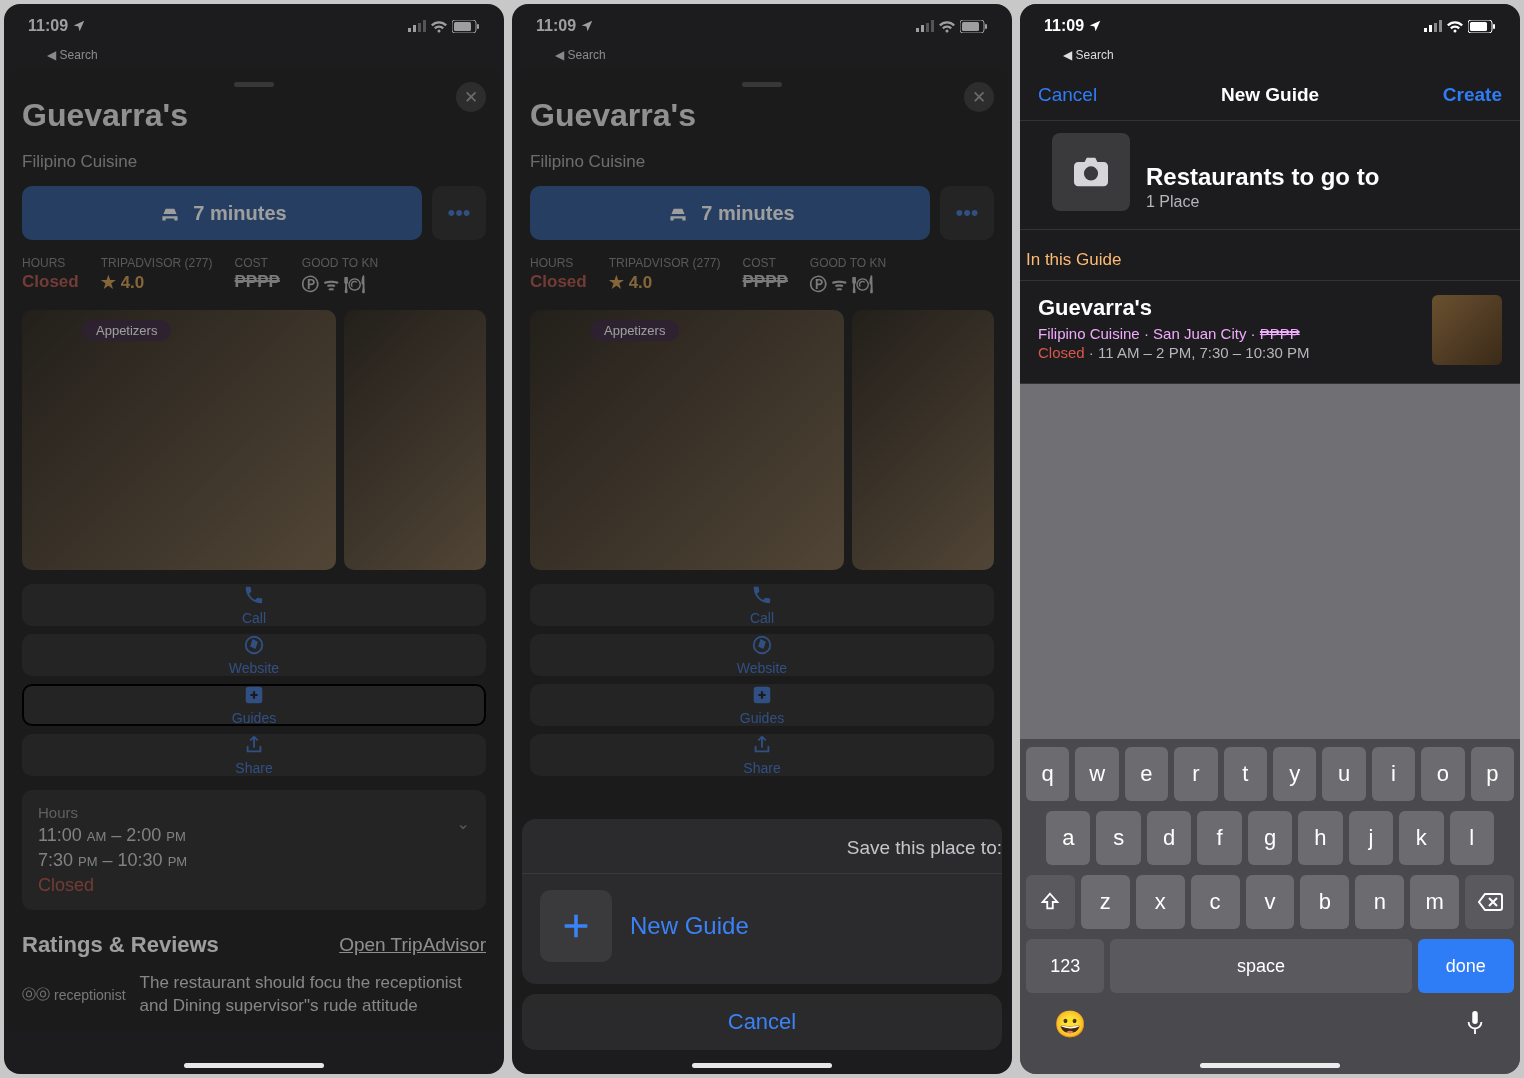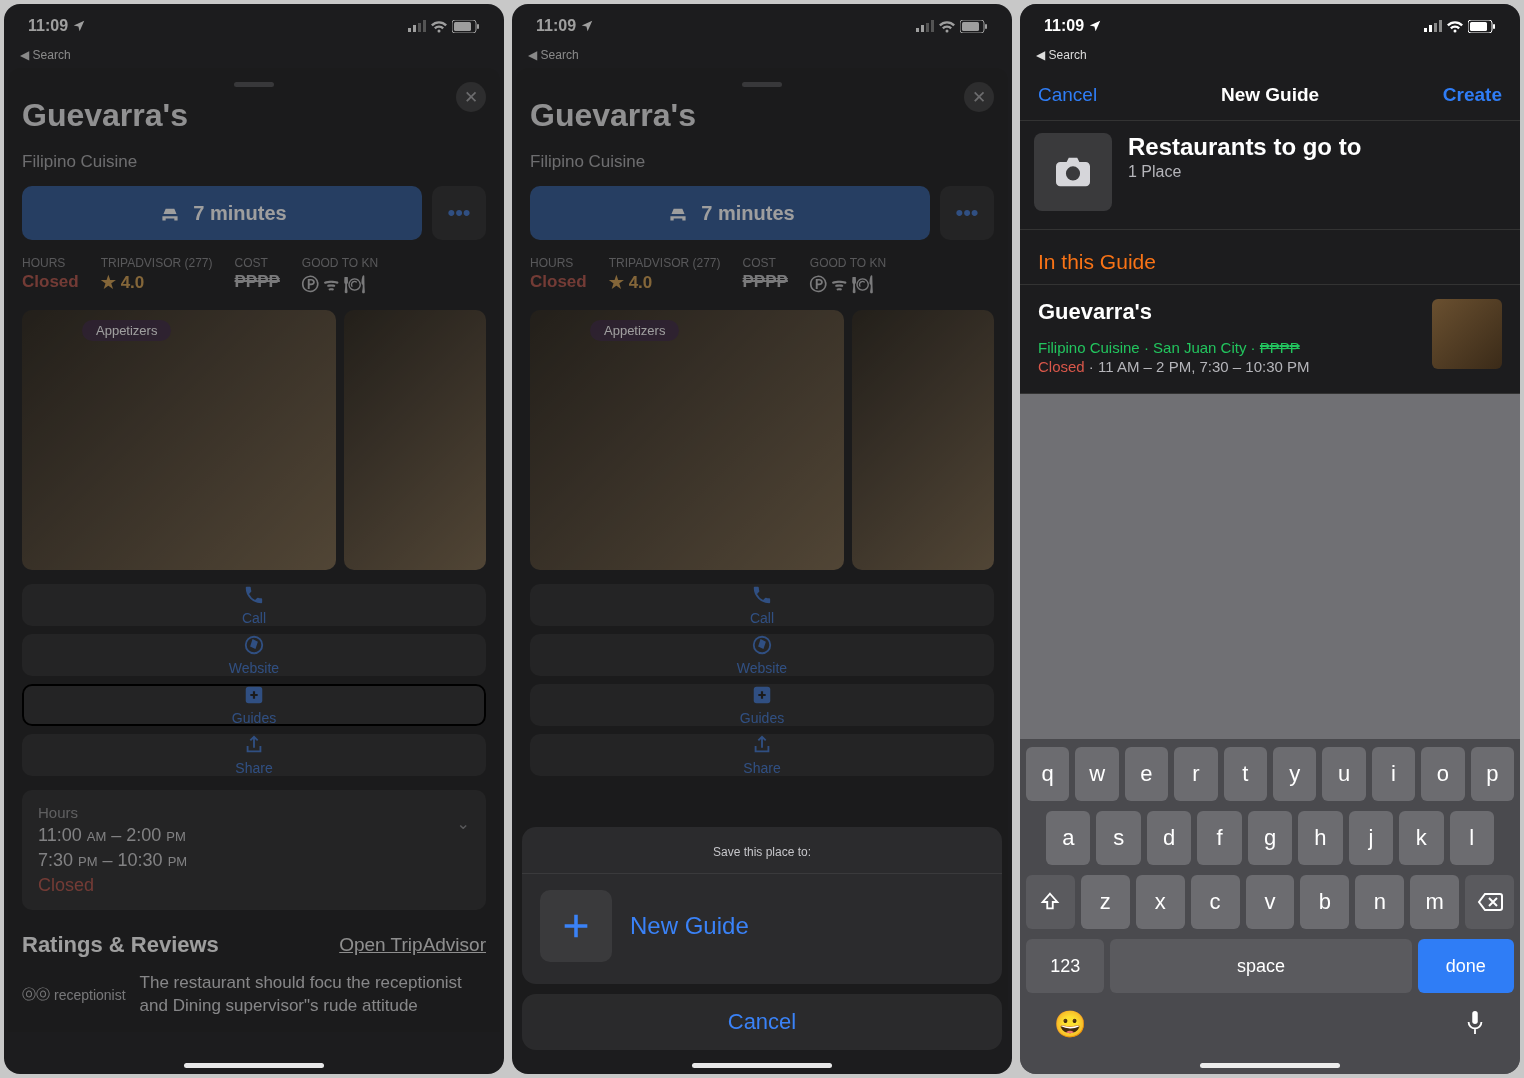--- a/index.html
+++ b/index.html
@@ -30,20 +30,21 @@
     font-size: 16px;
     font-weight: 600;
   }
   .status-left { display: flex; align-items: center; gap: 4px; }
   .status-right { display: flex; align-items: center; gap: 4px; }
   .back-search {
     font-size: 12px;
     font-weight: 400;
     color: #ddd;
     padding: 0 16px 6px 16px;
+    margin-left: 27px;
   }
   .sheet {
     background: #2c2c2e;
     border-radius: 12px 12px 0 0;
     margin: 0 4px;
     padding: 14px;
     position: relative;
   }
   .grabber {
     width: 40px; height: 5px; background: #5a5a5e;
@@ -125,21 +126,21 @@
     transform:translateX(-50%);
     width:140px; height:5px; border-radius:3px; background:#fff; opacity:.9;
   }
 
   
   .overlay-bottom {
     position:absolute; left:10px; right:10px; bottom:90px;
     background:#2b2b2d; border-radius:14px;
     padding: 18px 0 6px 0;
   }
-  .ov-title { text-align:center; font-size:12px; color:#c6c6ca; padding-bottom:14px; }
+  .ov-title { text-align:right; font-size:19px; color:#c6c6ca; padding-bottom:14px; }
   .ov-row { display:flex; align-items:center; gap:18px; padding:16px 18px; border-top:1px solid #3a3a3c; }
   .ov-plus {
     width:72px; height:72px; border-radius:10px; background:#3a3a3c;
     display:flex; align-items:center; justify-content:center;
   }
   .ov-plus svg { width:34px; height:34px; stroke:#3a82f7; }
   .ov-label { font-size:24px; color:#3a82f7; font-weight:500; }
   .cancel-sheet {
     position:absolute; left:10px; right:10px; bottom:24px;
     height:56px; background:rgba(44,44,46,.9); border-radius:14px;
@@ -149,38 +150,38 @@
 
   
   .p3-top { background:#1c1c1e; }
   .nav3 {
     display:flex; align-items:center; justify-content:space-between;
     padding: 16px 18px 14px 18px;
   }
   .nav3 .btn { color:#2f7df6; font-size:19px; }
   .nav3 .ttl { font-size:19px; font-weight:600; }
   .guide-head {
-    display:flex; align-items:flex-start; gap:16px;
-    padding: 12px 18px 18px 14px;
+    display:flex; align-items:flex-end; gap:16px;
+    padding: 12px 18px 18px 32px;
     border-top:1px solid #333; border-bottom:1px solid #333;
   }
   .thumb {
     width:78px; height:78px; border-radius:8px; background:#3a3a3c;
     display:flex; align-items:center; justify-content:center;
   }
   .thumb svg { width:34px; height:30px; fill:#d6d6da; }
   .guide-name { font-size:24px; font-weight:700; }
   .guide-cnt { font-size:16px; color:#b5b5ba; margin-top:2px; }
-  .section-h { font-size:21px; color:#f97316; padding:20px 18px 10px 18px; }
+  .section-h { font-size:17px; color:#fdba74; padding:20px 18px 10px 6px; }
   .guide-item {
     display:flex; justify-content:space-between; gap:12px;
     padding:14px 18px 18px 18px; border-top:1px solid #333; border-bottom:1px solid #333;
   }
   .gi-name { font-size:22px; font-weight:600; }
-  .gi-line { font-size:15px; color:#22c55e; margin-top:14px; }
+  .gi-line { font-size:15px; color:#f0abfc; margin-top:4px; }
   .gi-hours { font-size:15px; color:#b5b5ba; margin-top:2px; }
   .gi-thumb { width:70px; height:70px; border-radius:6px; background:linear-gradient(135deg,#6a5030,#3a2a18); }
   .gap3 { height: 180px; background:#707074; }
 
   
   .kbd { background:#4a4a4e; padding: 8px 6px 0 6px; position:absolute; bottom:0; left:0; right:0; }
   .krow { display:flex; gap:6px; margin-bottom:10px; justify-content:center; }
   .key {
     flex:1; height:54px; border-radius:6px; background:#6c6c70;
     display:flex; align-items:center; justify-content:center;

